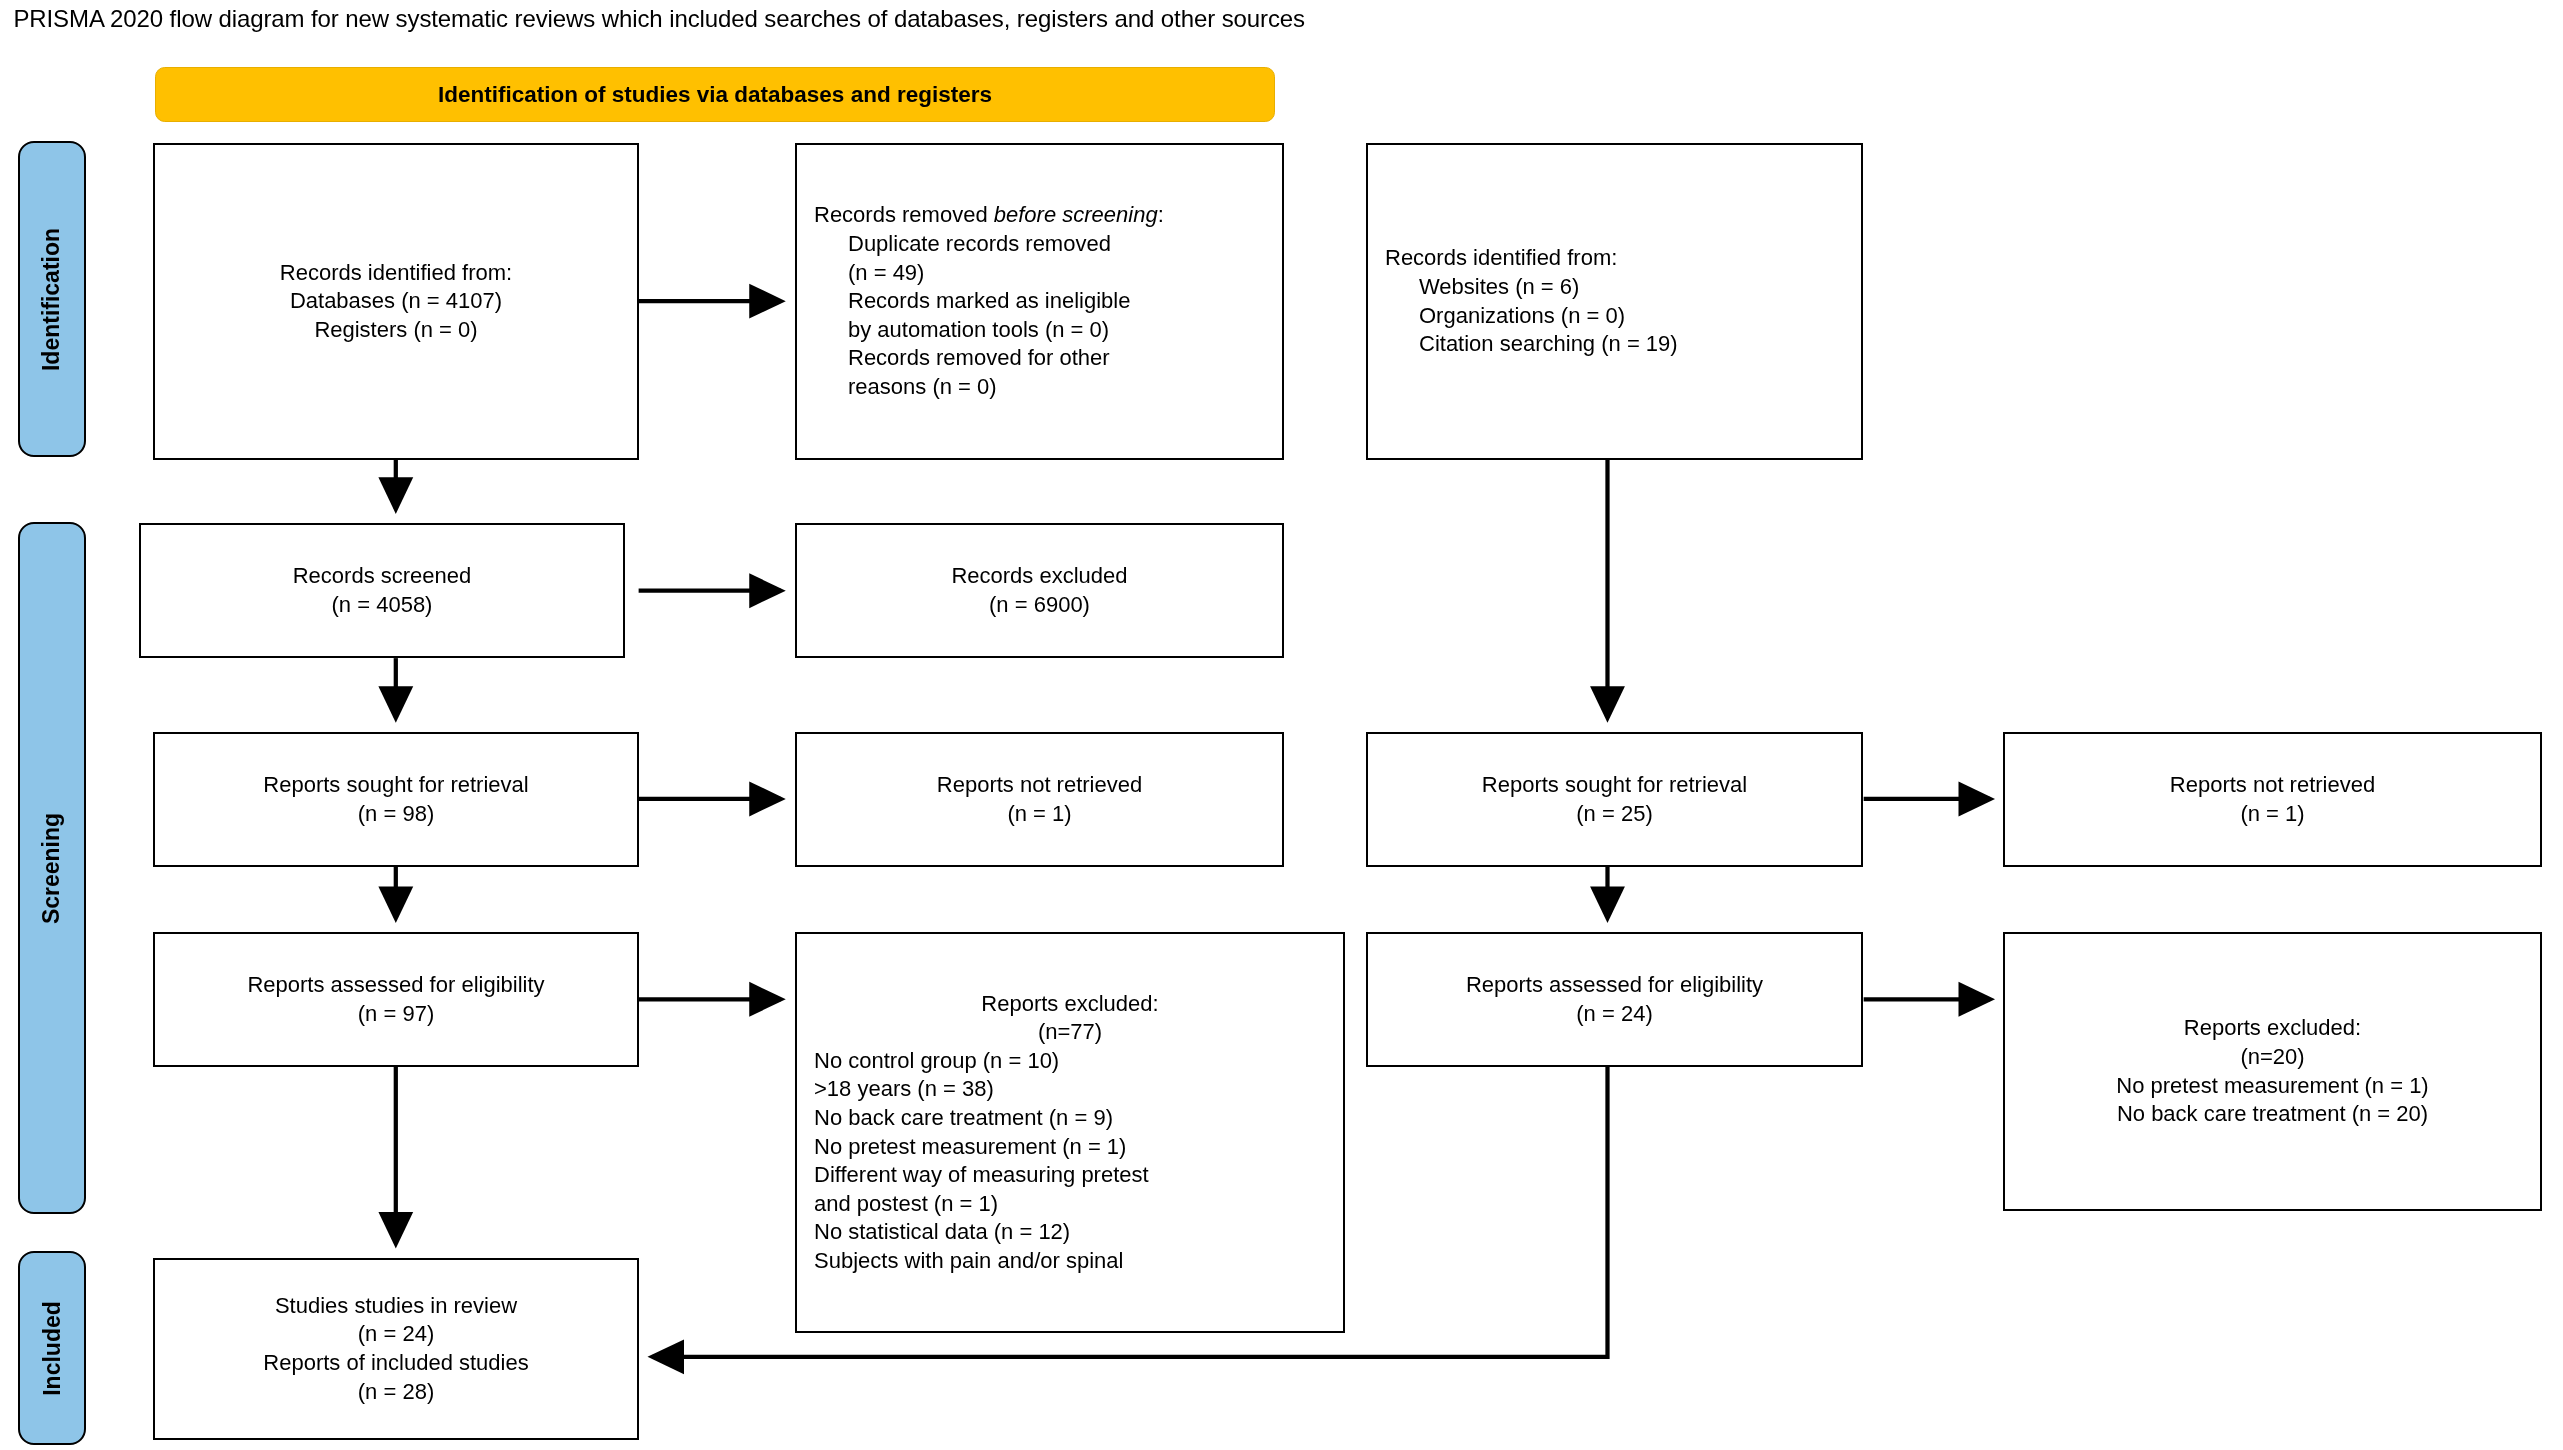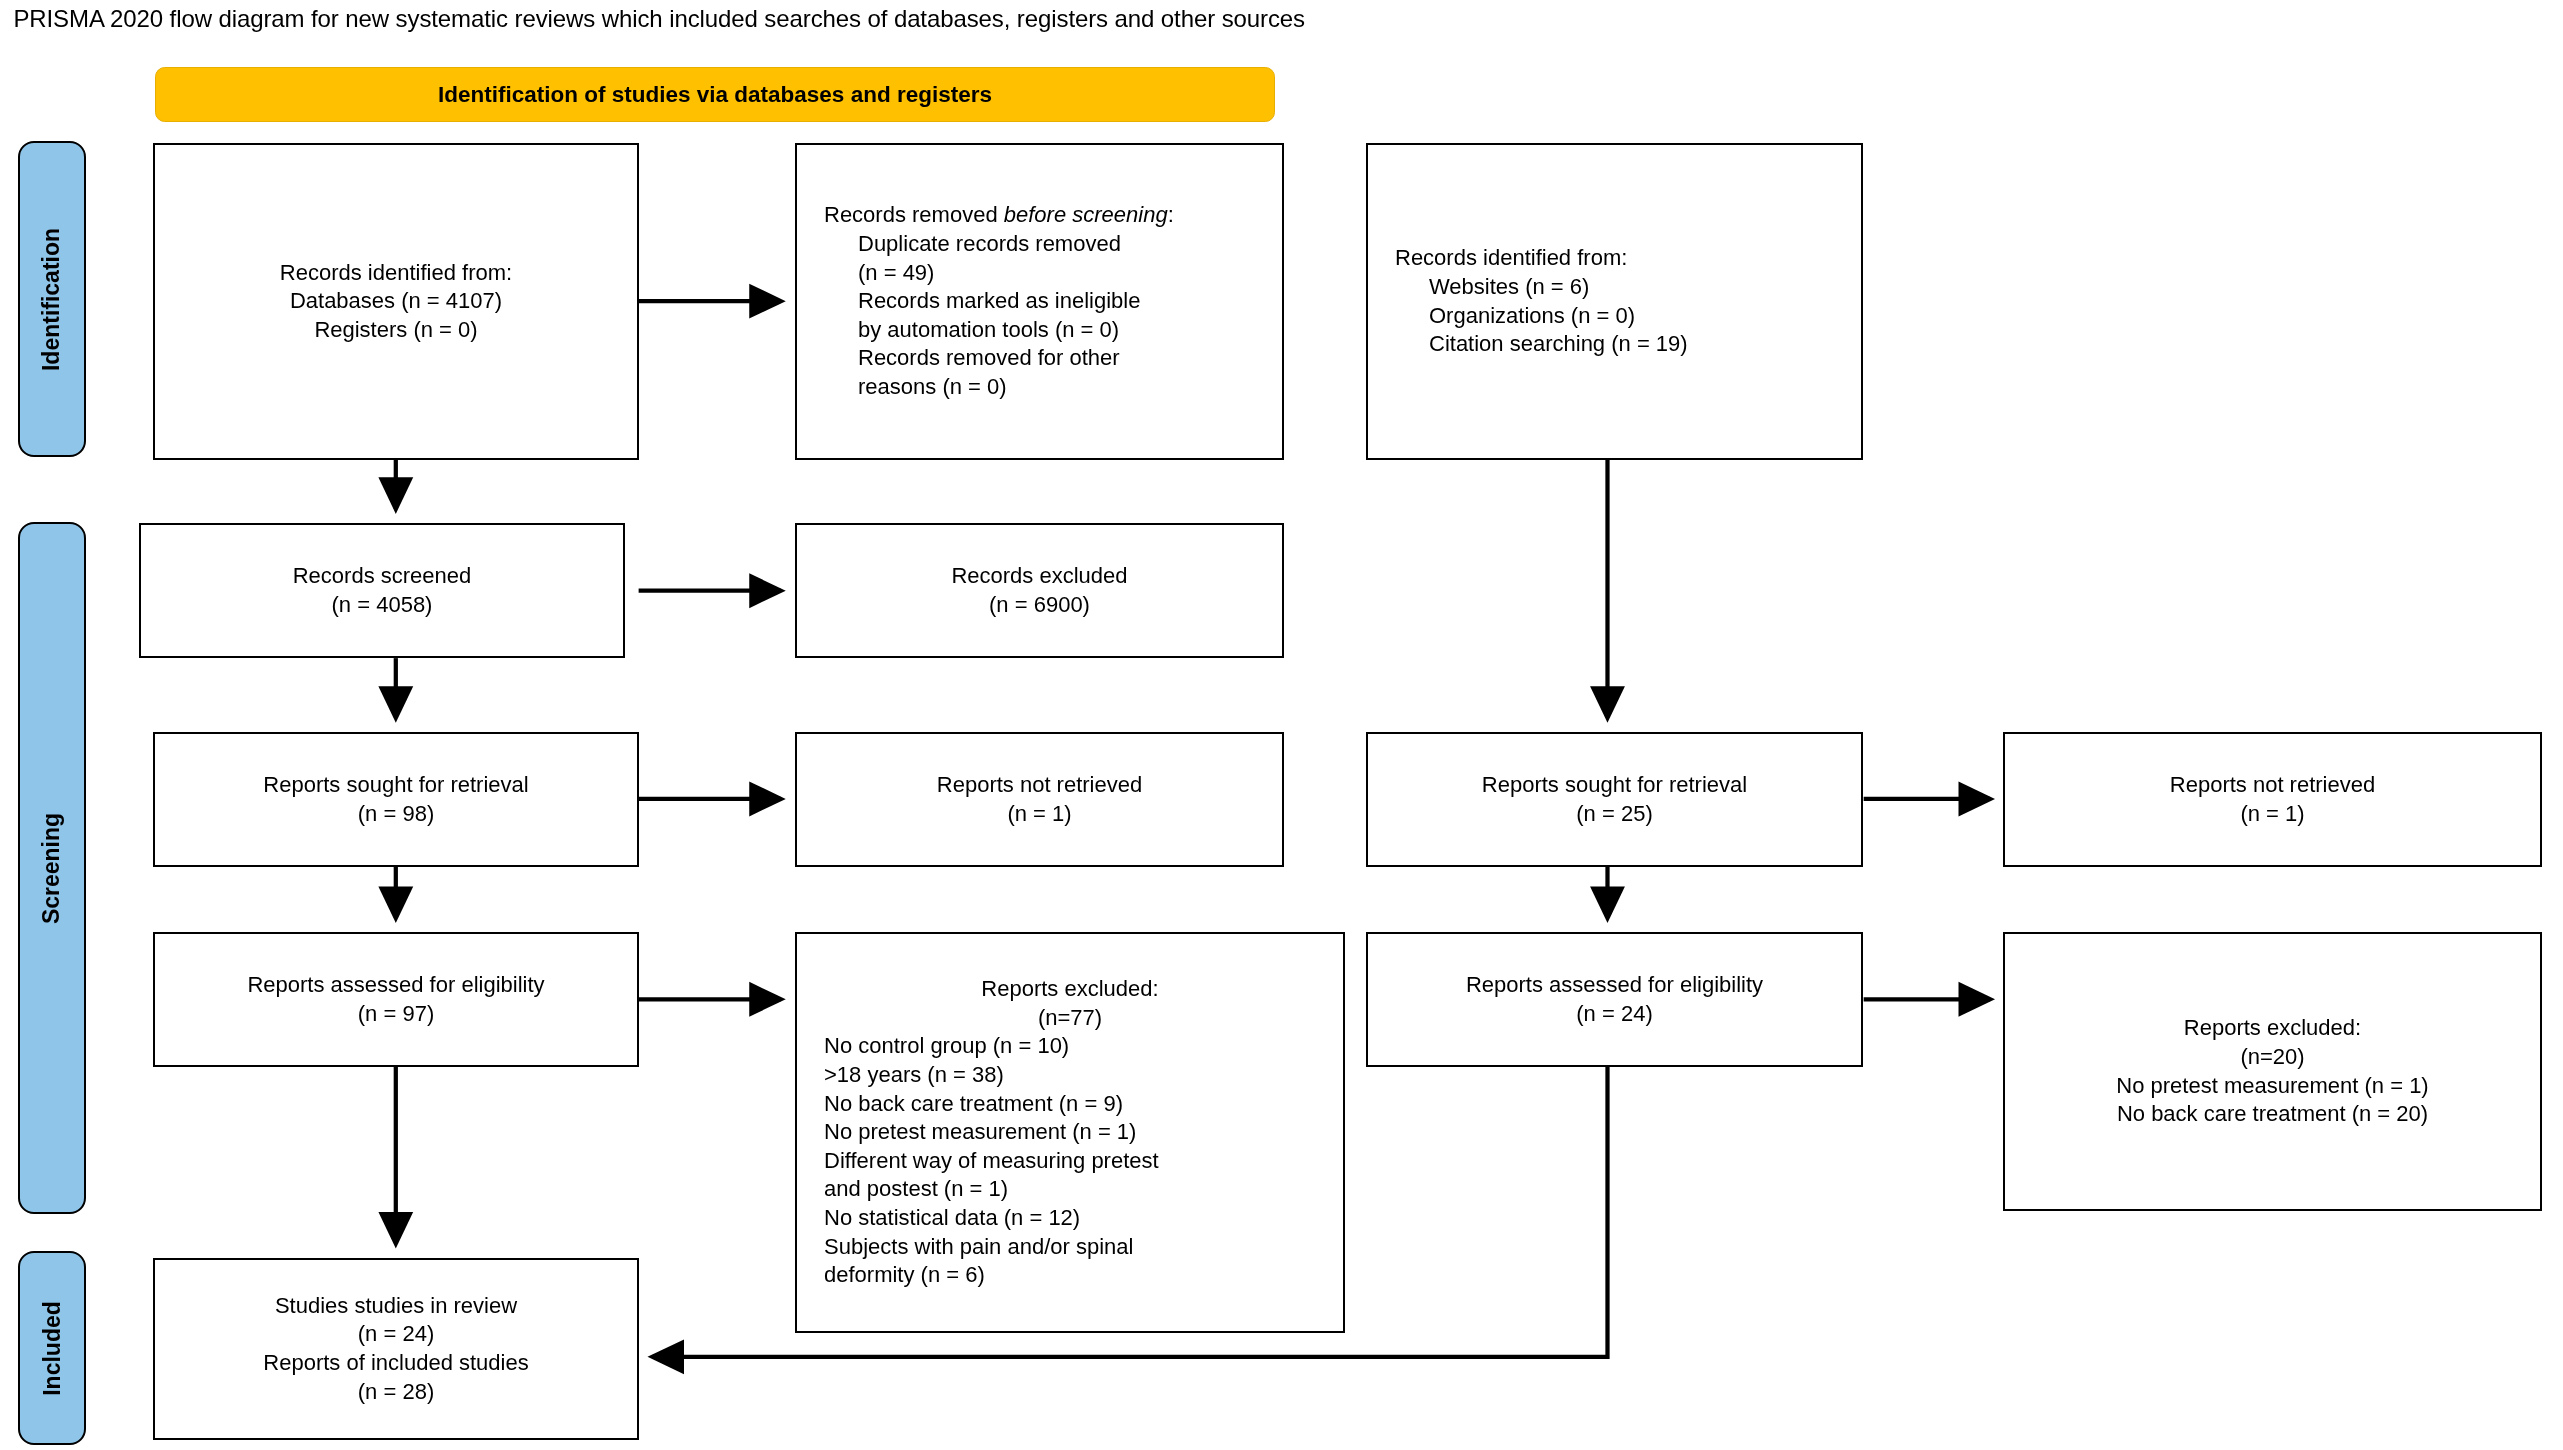--- a/index.html
+++ b/index.html
@@ -41,21 +41,21 @@
 
   
   .nodebox{
     position:absolute;
     background:#fff;
     border:2.4px solid #000;
     box-sizing:border-box;
     display:flex;align-items:center;
     font-size:22px;color:#000;line-height:1.30;
   }
-  .nodebox .txt{width:100%;padding:0 27px;box-sizing:border-box;}
+  .nodebox .txt{width:100%;padding:0 17px;box-sizing:border-box;}
   .ctr .txt{text-align:center;}
   .lft .txt{text-align:left;}
   .ind{display:inline-block;padding-left:34px;}
   .ital{font-style:italic;}
 
   
   #wires{position:absolute;left:0;top:0;width:2563px;height:1451px;pointer-events:none;}
 </style>
 </head>
 <body>
@@ -136,21 +136,20 @@
       <div style="text-align:center">Reports excluded:</div>
       <div style="text-align:center">(n=77)</div>
       <div>No control group (n = 10)</div>
       <div>&gt;18 years (n = 38)</div>
       <div>No back care treatment (n = 9)</div>
       <div>No pretest measurement (n = 1)</div>
       <div>Different way of measuring pretest</div>
       <div>and postest (n = 1)</div>
       <div>No statistical data (n = 12)</div>
       <div>Subjects with pain and/or spinal</div>
-      <div>deformity (n = 6)</div>
     </div>
   </div>
 
   <div class="nodebox ctr" style="left:153px;top:1258px;width:486px;height:182px;">
     <div class="txt">
       <div>Studies studies in review</div>
       <div>(n = 24)</div>
       <div>Reports of included studies</div>
       <div>(n = 28)</div>
     </div>

